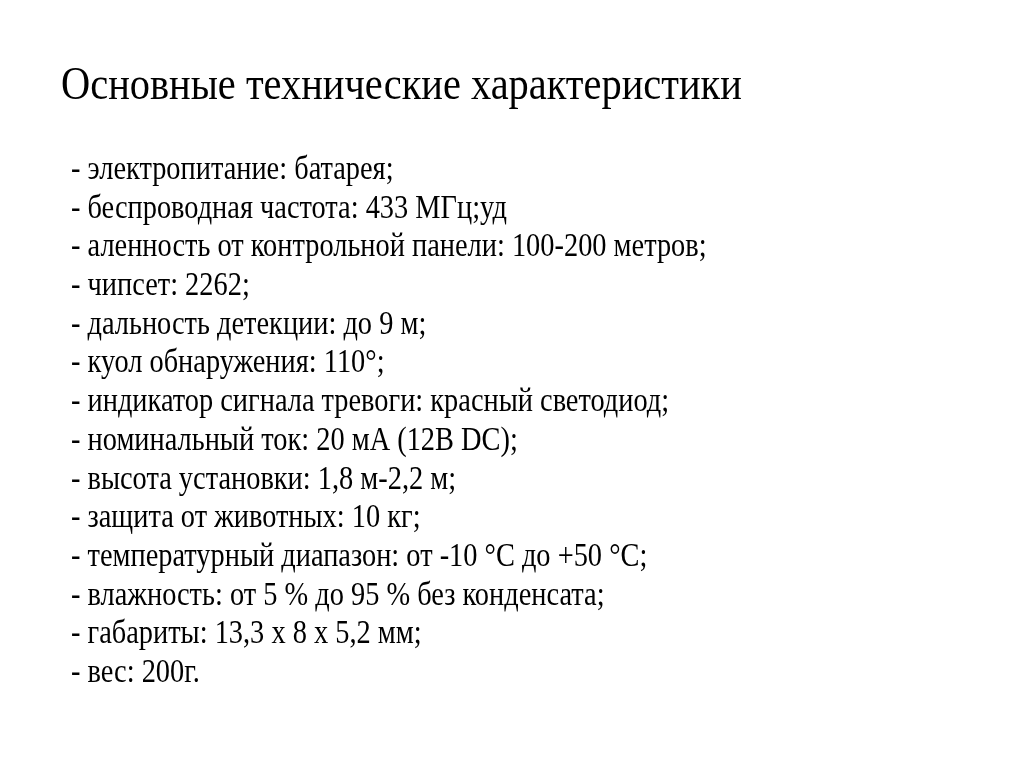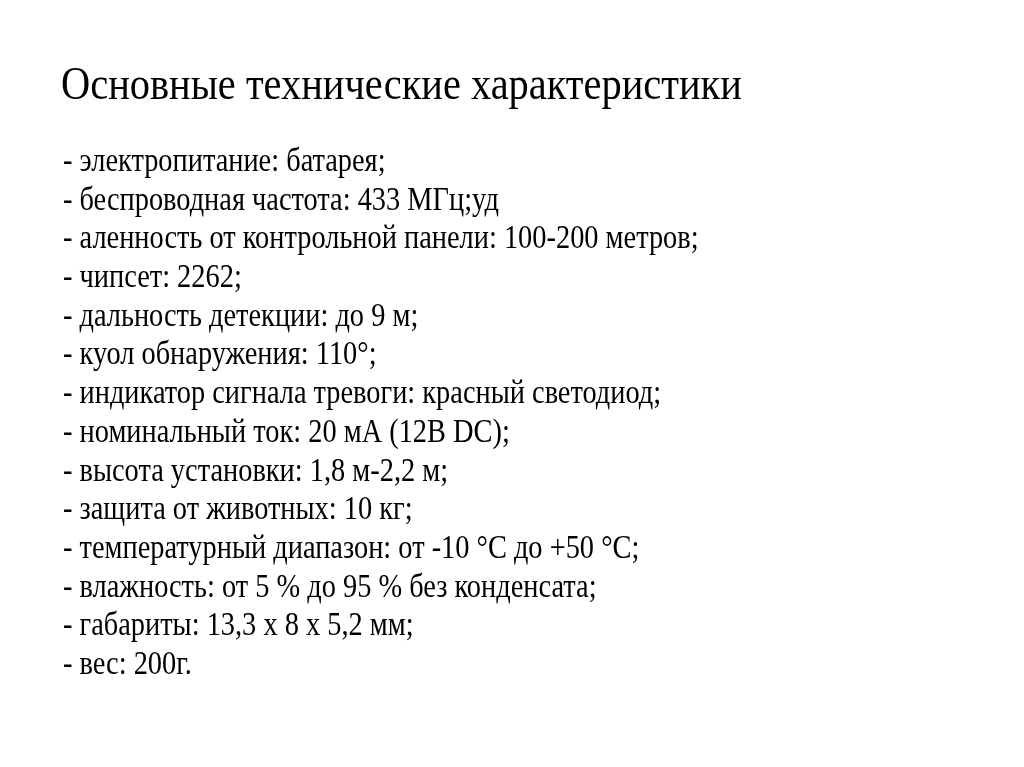--- a/index.html
+++ b/index.html
@@ -29,21 +29,21 @@
       line-height: 50px;
       white-space: nowrap;
       transform: scaleX(0.86);
       transform-origin: left top;
       letter-spacing: 0px;
     }
     .spec-list {
       position: absolute;
       left: 59px;
       top: 137px;
-      margin: 4px;
+      margin: 12px;
       padding: 0;
       list-style: none;
     }
     .spec-item {
       height: 38.7px;
       font-size: 33px;
       line-height: 38.7px;
       white-space: nowrap;
       transform: scaleX(0.86);
       transform-origin: left center;

